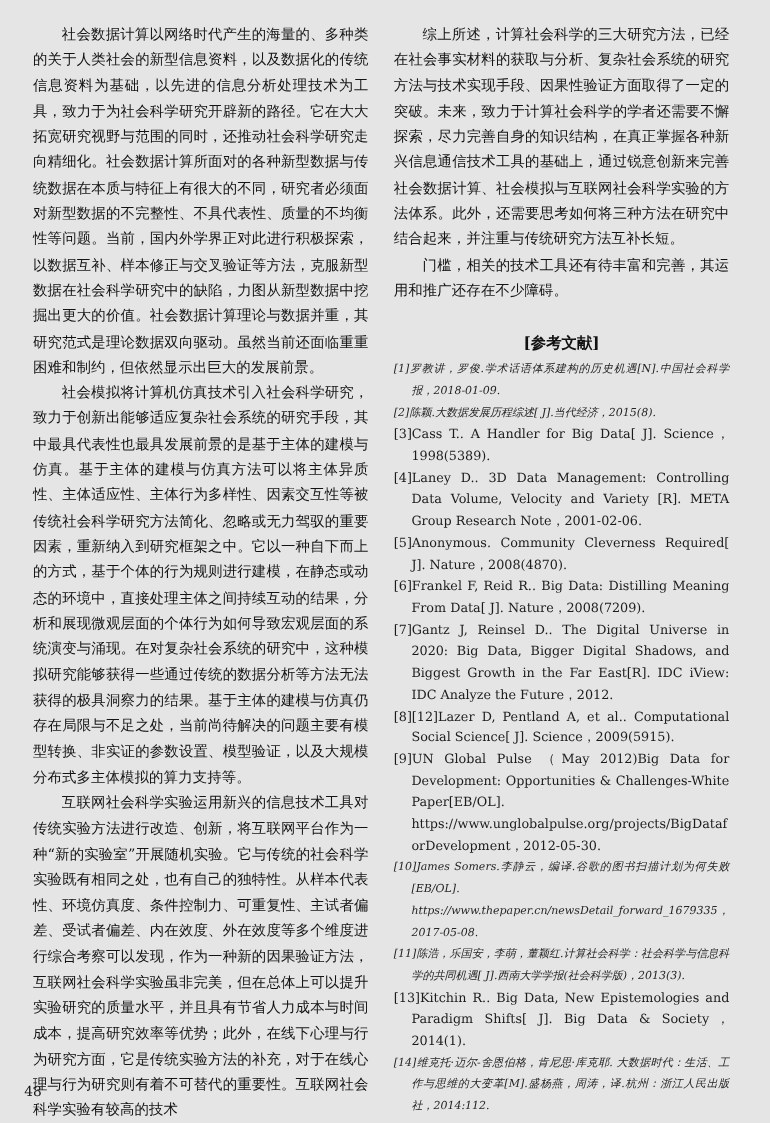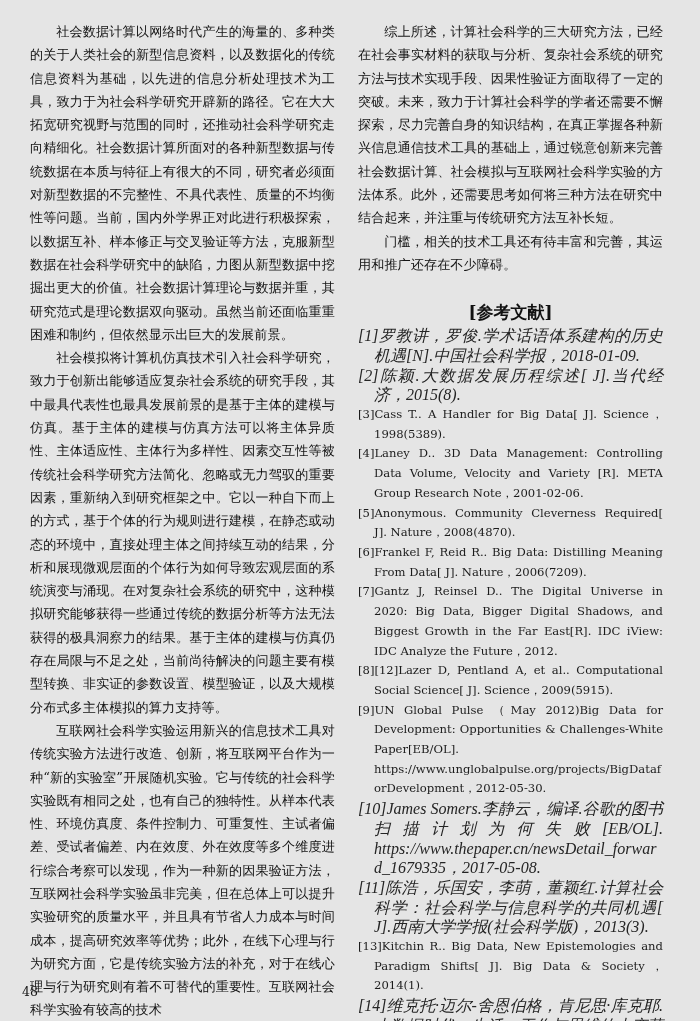--- a/index.html
+++ b/index.html
@@ -44,21 +44,21 @@
     text-indent: 2em;
     margin: 0;
     letter-spacing: 0.1px;
     color: #131313;
     -webkit-font-smoothing: none;
   }
 
   
   .ref-heading {
     font-family: "DejaVu Serif", "Liberation Serif", serif;
-    font-size: 17px;
+    font-size: 14px;
     font-weight: bold;
     text-align: center;
     margin: 0;
     padding: 0;
     line-height: 20px;
     color: #111;
   }
   .ref-block {
     margin-top: 4px;
   }
@@ -70,23 +70,22 @@
     text-justify: inter-ideograph;
     margin: 0 0 0 0;
     padding-left: 16px;
     text-indent: -16px;
     color: #1b1b1b;
     word-break: break-word;
   }
   
   .ref-item.cn {
     font-style: italic;
-    font-size: 16px;
+    font-size: 10px;
     color: #242424;
-    font-family: Liberation Serif, serif;
   }
 
   .spacer-before-refs { height: 26px; }
 
   
   .page-number {
     position: absolute;
     left: 22px;
     bottom: 22px;
     font-family: "DejaVu Serif", "Liberation Serif", serif;
@@ -115,21 +114,21 @@
       <div class="spacer-before-refs"></div>
 
       <h2 class="ref-heading">[参考文献]</h2>
 
       <div class="ref-block">
         <p class="ref-item cn">[1]罗教讲，罗俊.学术话语体系建构的历史机遇[N].中国社会科学报，2018-01-09.</p>
         <p class="ref-item cn">[2]陈颖.大数据发展历程综述[ J].当代经济，2015(8).</p>
         <p class="ref-item">[3]Cass T.. A Handler for Big Data[ J]. Science，1998(5389).</p>
         <p class="ref-item">[4]Laney D.. 3D Data Management: Controlling Data Volume, Velocity and Variety [R]. META Group Research Note，2001-02-06.</p>
         <p class="ref-item">[5]Anonymous. Community Cleverness Required[ J]. Nature，2008(4870).</p>
-        <p class="ref-item">[6]Frankel F, Reid R.. Big Data: Distilling Meaning From Data[ J]. Nature，2006(7209).</p>
+        <p class="ref-item">[6]Frankel F, Reid R.. Big Data: Distilling Meaning From Data[ J]. Nature，2008(7209).</p>
         <p class="ref-item">[7]Gantz J, Reinsel D.. The Digital Universe in 2020: Big Data, Bigger Digital Shadows, and Biggest Growth in the Far East[R]. IDC iView: IDC Analyze the Future，2012.</p>
         <p class="ref-item">[8][12]Lazer D, Pentland A, et al.. Computational Social Science[ J]. Science，2009(5915).</p>
         <p class="ref-item">[9]UN Global Pulse （May 2012)Big Data for Development: Opportunities &amp; Challenges-White Paper[EB/OL]. https://www.unglobalpulse.org/projects/BigDataforDevelopment，2012-05-30.</p>
         <p class="ref-item cn">[10]James Somers.李静云，编译.谷歌的图书扫描计划为何失败[EB/OL]. https://www.thepaper.cn/newsDetail_forward_1679335，2017-05-08.</p>
         <p class="ref-item cn">[11]陈浩，乐国安，李萌，董颖红.计算社会科学：社会科学与信息科学的共同机遇[ J].西南大学学报(社会科学版)，2013(3).</p>
         <p class="ref-item">[13]Kitchin R.. Big Data, New Epistemologies and Paradigm Shifts[ J]. Big Data &amp; Society，2014(1).</p>
         <p class="ref-item cn">[14]维克托·迈尔-舍恩伯格，肯尼思·库克耶. 大数据时代：生活、工作与思维的大变革[M].盛杨燕，周涛，译.杭州：浙江人民出版社，2014:112.</p>
 
       </div>
     </div>

